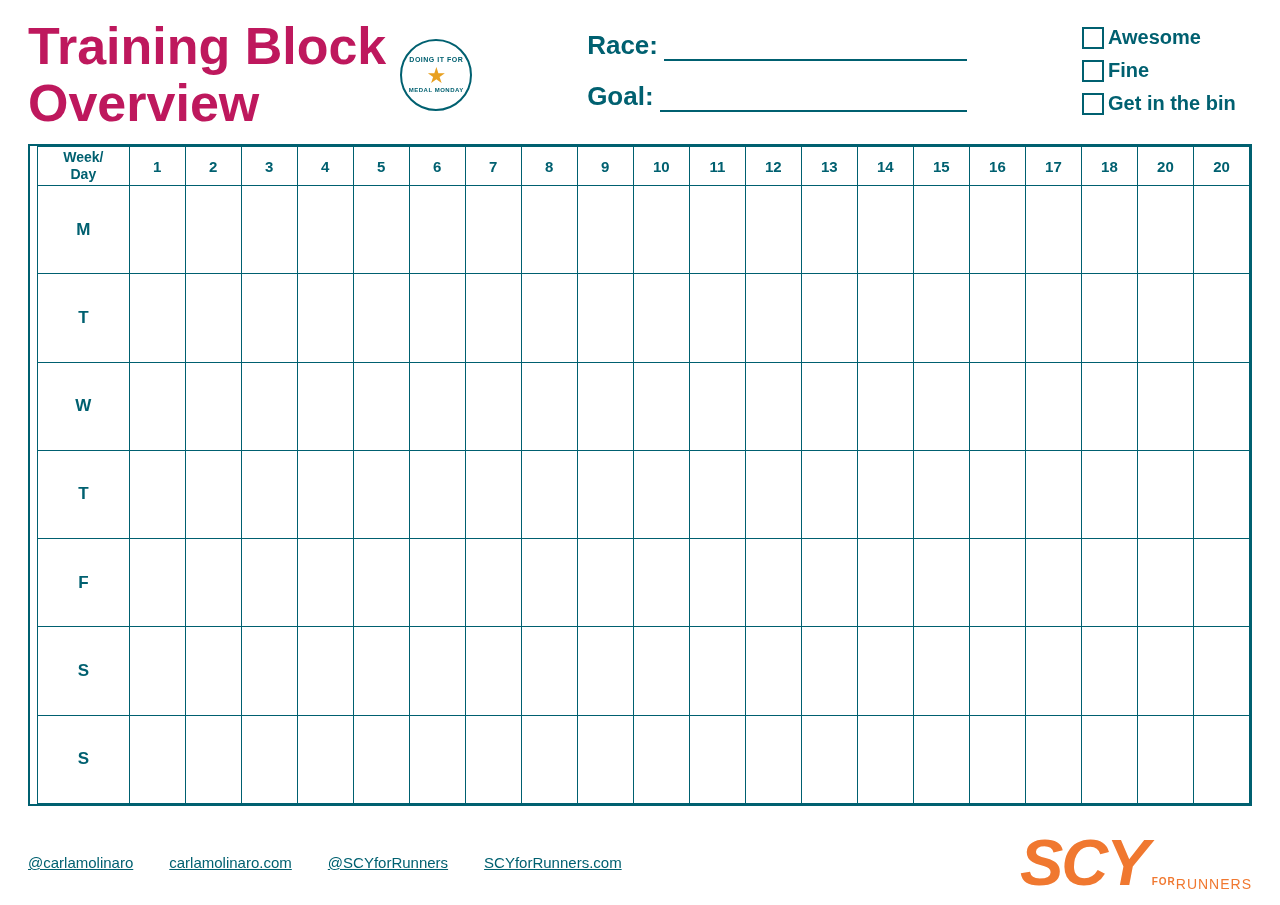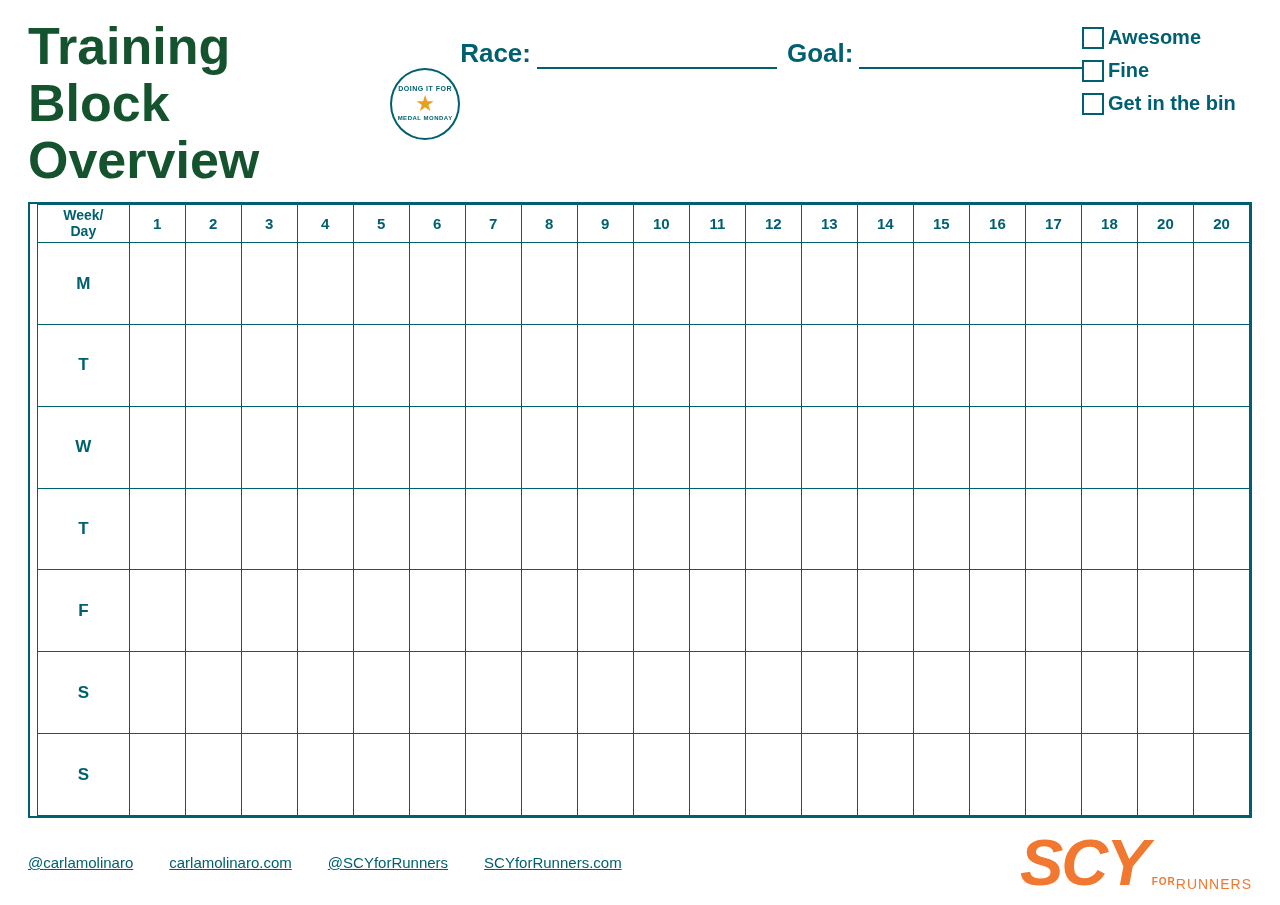--- a/index.html
+++ b/index.html
@@ -29,21 +29,21 @@
       margin-bottom: 12px;
     }
 
     .title-area {
       display: flex;
       align-items: center;
       gap: 14px;
     }
 
     .title-text {
-      color: #14532d;
+      color: #be185d;
       font-size: 52px;
       font-weight: 900;
       line-height: 1.1;
       font-family: Arial, sans-serif;
     }
 
     .badge-circle {
       width: 72px;
       height: 72px;
       border-radius: 50%;
@@ -83,23 +83,23 @@
       font-size: 6px;
       font-weight: bold;
       color: #006070;
       letter-spacing: 0.5px;
       text-align: center;
       line-height: 1.2;
     }
 
     .race-goal-area {
       display: flex;
-      flex-direction: row;
-      gap: 10px;
-      margin-top: 20px;
+      flex-direction: column;
+      gap: 20px;
+      margin-top: 12px;
       min-width: 380px;
     }
 
     .field-row {
       display: flex;
       align-items: flex-end;
       gap: 6px;
     }
 
     .field-label {
@@ -190,21 +190,21 @@
 
     .data-cell {
       width: 55px;
     }
 
     
     .footer {
       display: flex;
       align-items: center;
       justify-content: space-between;
-      padding-top: 12px;
+      padding-top: 24px;
     }
 
     .footer-links {
       display: flex;
       gap: 36px;
       align-items: center;
     }
 
     .footer-link {
       color: #006070;

